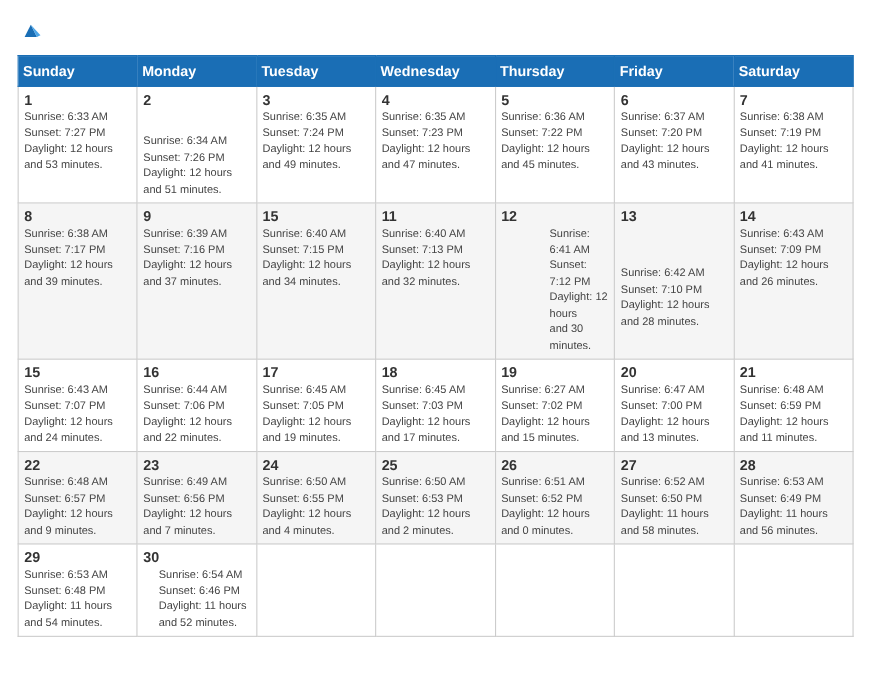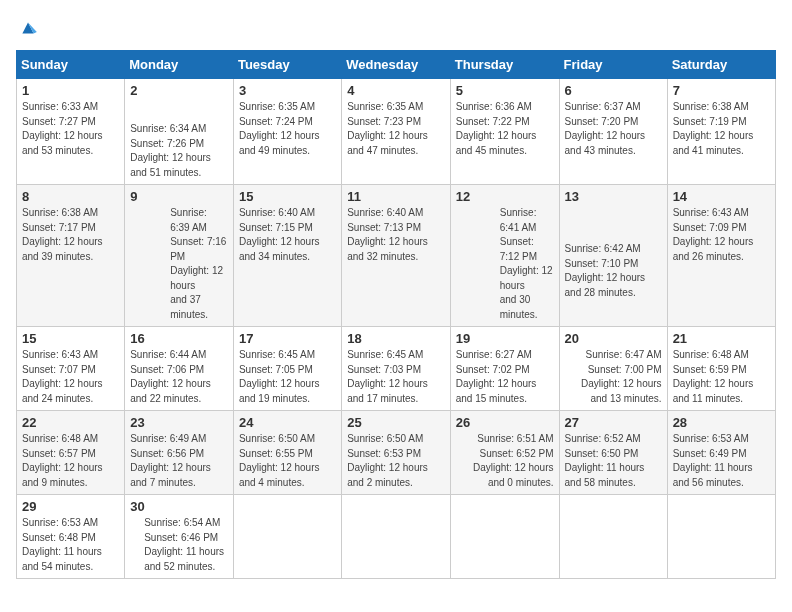--- a/index.html
+++ b/index.html
@@ -164,21 +164,21 @@
       <tr>
         <td>
           <span class="day-number">8</span>
           <div class="day-info" style="white-space: pre-line;">Sunrise: 6:38 AM
 Sunset: 7:17 PM
 Daylight: 12 hours
 and 39 minutes.</div>
         </td>
         <td>
           <span class="day-number">9</span>
-          <div class="day-info" style="white-space: pre-line; margin-left: 40px;">Sunrise: 6:39 AM
+          <div class="day-info" style="white-space: pre-line;">Sunrise: 6:39 AM
 Sunset: 7:16 PM
 Daylight: 12 hours
 and 37 minutes.</div>
         </td>
         <td>
           <span class="day-number">15</span>
           <div class="day-info" style="white-space: pre-line;">Sunrise: 6:40 AM
 Sunset: 7:15 PM
 Daylight: 12 hours
 and 34 minutes.</div>
@@ -243,21 +243,21 @@
         </td>
         <td>
           <span class="day-number">19</span>
           <div class="day-info" style="white-space: pre-line;">Sunrise: 6:27 AM
 Sunset: 7:02 PM
 Daylight: 12 hours
 and 15 minutes.</div>
         </td>
         <td>
           <span class="day-number">20</span>
-          <div class="day-info" style="white-space: pre-line; text-align: right;">Sunrise: 6:47 AM
+          <div class="day-info" style="white-space: pre-line;">Sunrise: 6:47 AM
 Sunset: 7:00 PM
 Daylight: 12 hours
 and 13 minutes.</div>
         </td>
         <td>
           <span class="day-number">21</span>
           <div class="day-info" style="white-space: pre-line;">Sunrise: 6:48 AM
 Sunset: 6:59 PM
 Daylight: 12 hours
 and 11 minutes.</div>
@@ -287,21 +287,21 @@
         </td>
         <td>
           <span class="day-number">25</span>
           <div class="day-info" style="white-space: pre-line;">Sunrise: 6:50 AM
 Sunset: 6:53 PM
 Daylight: 12 hours
 and 2 minutes.</div>
         </td>
         <td>
           <span class="day-number">26</span>
-          <div class="day-info" style="white-space: pre-line; text-align: right;">Sunrise: 6:51 AM
+          <div class="day-info" style="white-space: pre-line;">Sunrise: 6:51 AM
 Sunset: 6:52 PM
 Daylight: 12 hours
 and 0 minutes.</div>
         </td>
         <td>
           <span class="day-number">27</span>
           <div class="day-info" style="white-space: pre-line;">Sunrise: 6:52 AM
 Sunset: 6:50 PM
 Daylight: 11 hours
 and 58 minutes.</div>

